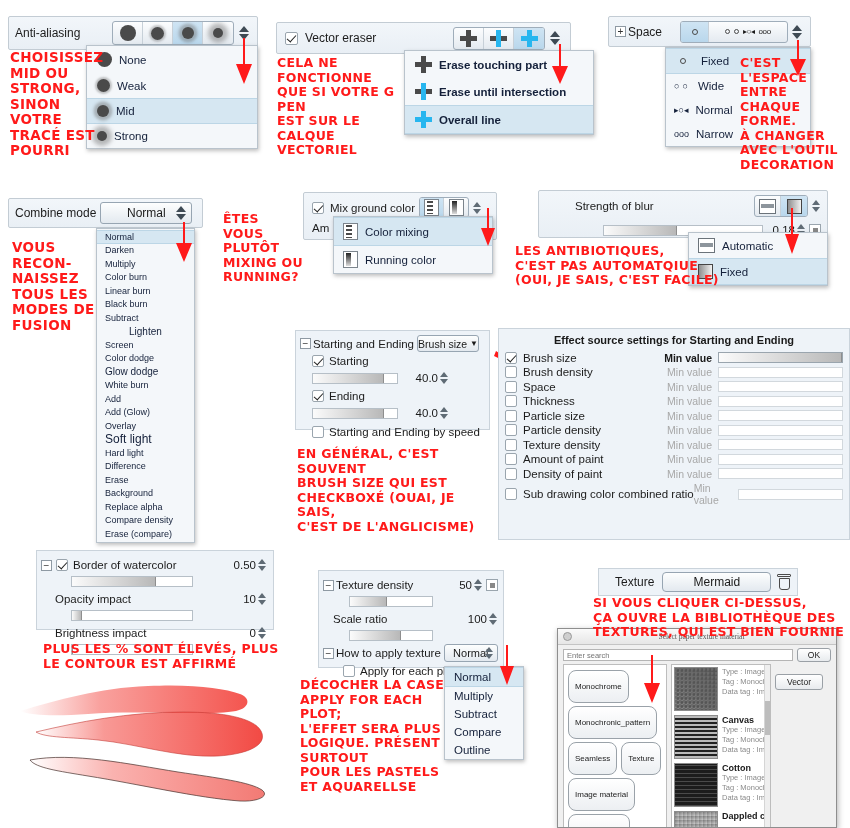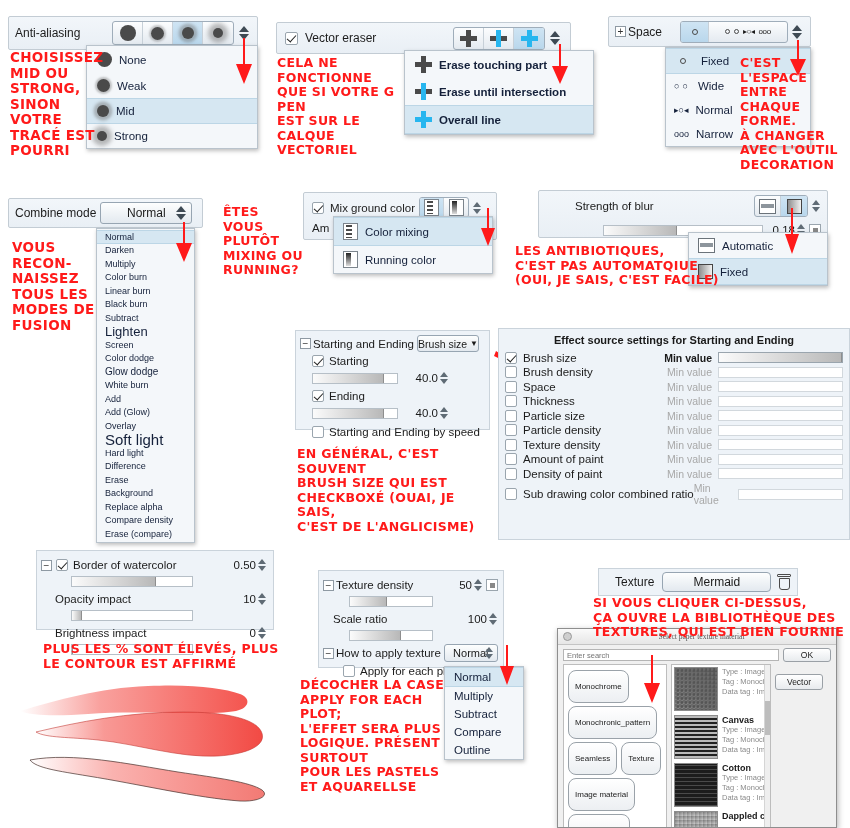--- a/index.html
+++ b/index.html
@@ -352,29 +352,29 @@
 
 <div class="abs popup" style="left:96px; top:228px; width:99px; padding:1px 0;">
   <div id="combine-list" style="font-size:9px;">
       <div class="popup-item sel" style="padding: 0px 8px; height: 13.5px; font-size: 9px;">Normal</div>
       <div class="popup-item" style="padding: 0px 8px; height: 13.5px; font-size: 9px;">Darken</div>
       <div class="popup-item" style="padding: 0px 8px; height: 13.5px; font-size: 9px;">Multiply</div>
       <div class="popup-item" style="padding: 0px 8px; height: 13.5px; font-size: 9px;">Color burn</div>
       <div class="popup-item" style="padding: 0px 8px; height: 13.5px; font-size: 9px;">Linear burn</div>
       <div class="popup-item" style="padding: 0px 8px; height: 13.5px; font-size: 9px;">Black burn</div>
       <div class="popup-item" style="padding: 0px 8px; height: 13.5px; font-size: 9px;">Subtract</div>
-      <div class="popup-item" style="padding: 0px 8px; height: 13.5px; font-size: 13px;">Lighten</div>
+      <div class="popup-item" style="padding: 0px 8px; height: 13.5px; font-size: 10px; margin-left: 24px;">Lighten</div>
       <div class="popup-item" style="padding: 0px 8px; height: 13.5px; font-size: 9px;">Screen</div>
       <div class="popup-item" style="padding: 0px 8px; height: 13.5px; font-size: 9px;">Color dodge</div>
       <div class="popup-item" style="padding: 0px 8px; height: 13.5px; font-size: 10px;">Glow dodge</div>
       <div class="popup-item" style="padding: 0px 8px; height: 13.5px; font-size: 9px;">White burn</div>
       <div class="popup-item" style="padding: 0px 8px; height: 13.5px; font-size: 9px;">Add</div>
       <div class="popup-item" style="padding: 0px 8px; height: 13.5px; font-size: 9px;">Add (Glow)</div>
       <div class="popup-item" style="padding: 0px 8px; height: 13.5px; font-size: 9px;">Overlay</div>
-      <div class="popup-item" style="padding: 0px 8px; height: 13.5px; font-size: 15px;">Soft light</div>
+      <div class="popup-item" style="padding: 0px 8px; height: 13.5px; font-size: 12px;">Soft light</div>
       <div class="popup-item" style="padding: 0px 8px; height: 13.5px; font-size: 9px;">Hard light</div>
       <div class="popup-item" style="padding: 0px 8px; height: 13.5px; font-size: 9px;">Difference</div>
       <div class="popup-item" style="padding: 0px 8px; height: 13.5px; font-size: 9px;">Erase</div>
       <div class="popup-item" style="padding: 0px 8px; height: 13.5px; font-size: 9px;">Background</div>
       <div class="popup-item" style="padding: 0px 8px; height: 13.5px; font-size: 9px;">Replace alpha</div>
       <div class="popup-item" style="padding: 0px 8px; height: 13.5px; font-size: 9px;">Compare density</div>
       <div class="popup-item" style="padding: 0px 8px; height: 13.5px; font-size: 9px;">Erase (compare)</div>
     </div>
 </div>
 
@@ -419,21 +419,21 @@
   <div class="popup-item" style="padding:5px 9px;">
     <span class="mixicon run" style="flex:none"></span>
     <span>Running color</span>
   </div>
 </div>
 
 <svg class="arrow" style="left:478px; top:208px;" width="20" height="40">
   <path d="M9 0 L9 20 L3 20 L10 38 L17 20 L11 20 L11 0 Z" fill="#ff1a1a"></path>
 </svg>
 
-<div class="abs ann sm" style="left:223px; top:205px; width:80px;">Êtes vous
+<div class="abs ann sm" style="left:223px; top:212px; width:80px;">Êtes vous
 plutôt
 mixing ou
 running?</div>
 
 <div class="abs panel" style="left:538px; top:190px; width:290px; height:48px;">
   <div class="row" style="padding:4px 6px 0 8px;">
     <span class="lbl" style="margin-left:28px;">Strength of blur</span>
     <div class="seg" style="margin-left:auto; height:22px;">
       <div style="width:26px;">
           <span class="autoicon"></span>
@@ -767,21 +767,21 @@
   <path d="M10 0 L10 28 L3 28 L11 48 L19 28 L12 28 L12 0 Z" fill="#ff1a1a"></path>
 </svg>
 
 <div class="abs dlg" style="left:557px; top:628px; width:280px; height:200px; overflow:hidden;">
   <div class="dlg-tb row" style="height:16px; padding:0 5px;">
     <span style="width:9px;height:9px;border-radius:50%;background:#cfcfcf;border:1px solid #999;display:inline-block;"></span>
     <span style="margin-left:auto;margin-right:auto;font-size:7.5px;color:#555;font-family:Liberation Serif, serif;">Select paper texture material</span>
   </div>
   <div class="row" style="padding:3px 5px 2px 5px; gap:4px;">
     <input style="flex: 1 1 0%; height: 12px; font-size: 7.5px; border: 1px solid rgb(181, 181, 181); background: rgb(255, 255, 255); padding: 0px 3px; font-family: &quot;Liberation Sans&quot;, sans-serif;" placeholder="Enter search">
-    <span class="dlgbtn" style="width:48px;padding:1px 0;">OK</span>
+    <span class="dlgbtn" style="width:34px;padding:1px 0;">OK</span>
   </div>
   <div class="row" style="align-items:flex-start; padding:0 5px; gap:4px;">
     <div style="width:104px;height:166px;border:1px solid #bdbdbd;background:#fff;padding:3px 2px;overflow:hidden;">
       <div id="tag-list"><span class="tag">Monochrome</span><br><span class="tag">Monochronic_pattern</span><br><span class="tag">Seamless</span><span class="tag">Texture</span><br><span class="tag">Image material</span><br><span class="tag">Paper texture</span></div>
     </div>
     <div style="width:100px;height:166px;border:1px solid #bdbdbd;background:#fff;overflow:hidden;position:relative;">
       <div id="item-list" style="padding:2px;">
           <div class="row" style="align-items: flex-start; margin-bottom: 4px; gap: 4px;">
             <div class="swatch" style="width: 44px; height: 44px; flex: 0 0 auto; background: radial-gradient(circle at 20% 30%, rgb(106, 106, 106) 1px, transparent 2px) 0% 0% / 4px 4px, radial-gradient(circle at 70% 60%, rgb(85, 85, 85) 1px, transparent 2px) 0% 0% / 4px 4px, linear-gradient(45deg, rgb(138, 138, 138), rgb(85, 85, 85)) 0% 0% / 100% 100%;"></div>
             <div>

